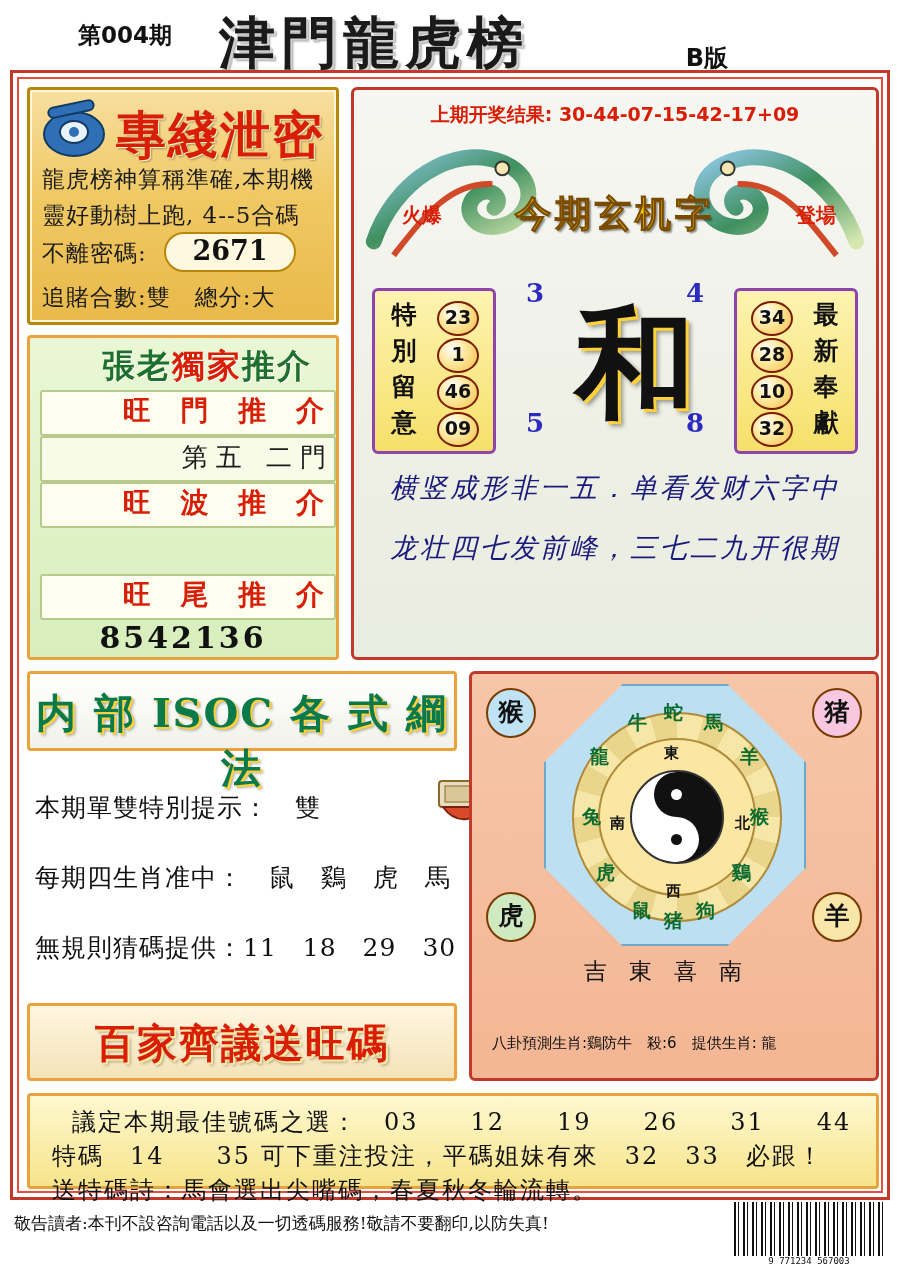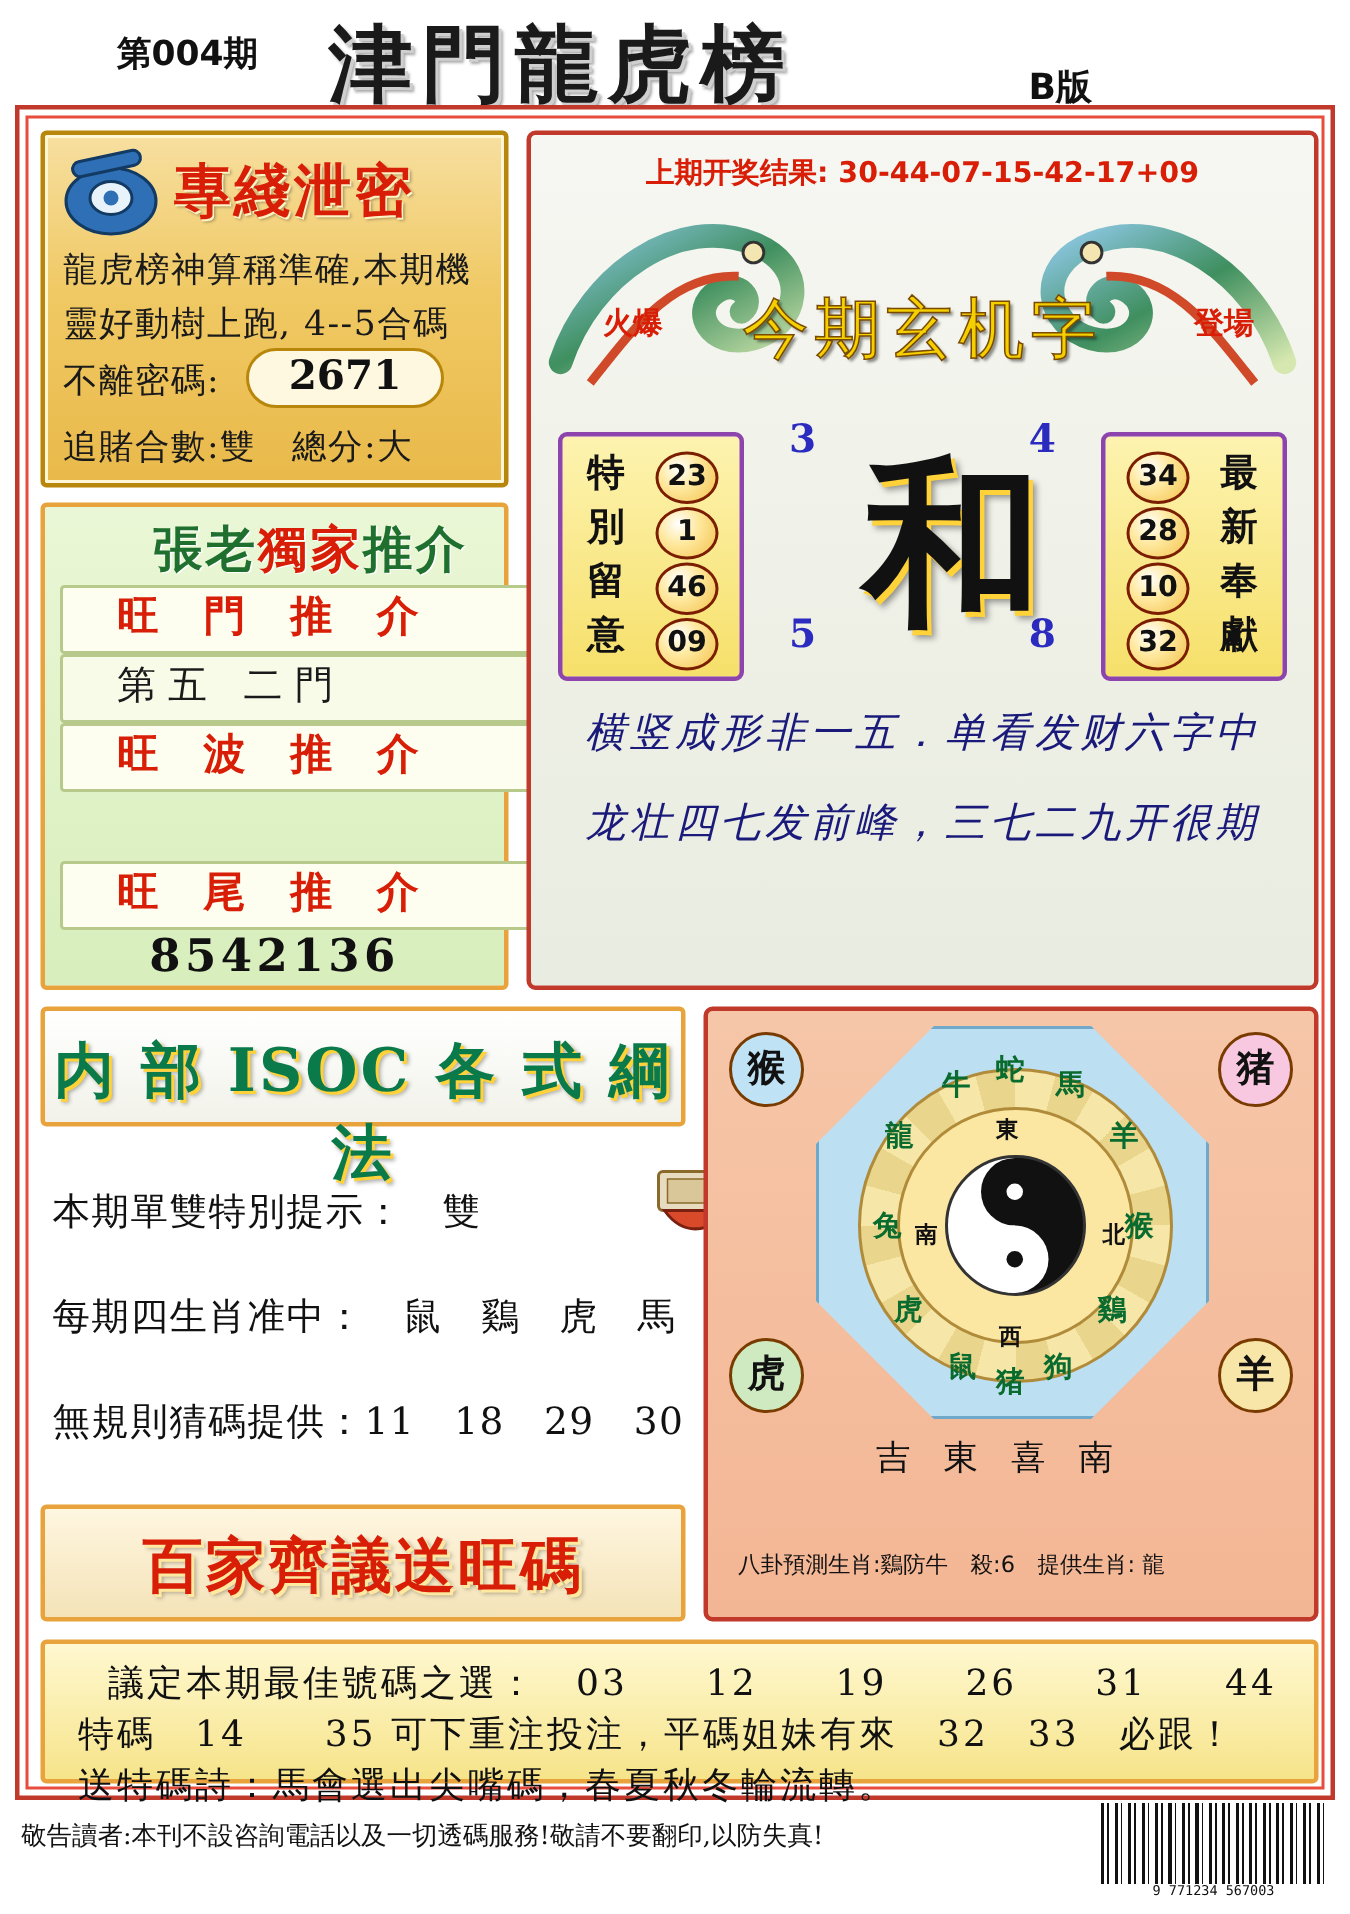--- a/index.html
+++ b/index.html
@@ -55,21 +55,21 @@
     left:14px;top:14px;width:312px;height:238px;
     background:linear-gradient(180deg,#f7dfa0 0%,#f0c964 45%,#e9b94a 100%);
     border:3px solid #b8860b;border-radius:4px;
     box-shadow:inset 0 0 0 2px #fff6d8;
   }
   .phone-icon{
     position:absolute;left:10px;top:8px;width:68px;height:62px;
   }
   .zhuanxian{
     position:absolute;left:86px;top:12px;
-    font-size:38px;font-weight:bold;letter-spacing:2px;
+    font-size:50px;font-weight:bold;letter-spacing:2px;
     color:#d81e06;
     font-family:Liberation Serif, serif;
     text-shadow:1px 1px 0 #fff3c4, 2px 2px 2px rgba(0,0,0,.3);
   }
   .gold-line{
     position:absolute;left:12px;font-size:23px;color:#1a1a1a;
     font-family:"DejaVu Serif","Liberation Serif",serif;
     letter-spacing:1px;white-space:nowrap;
   }
   .gl1{top:74px;}
@@ -95,23 +95,22 @@
     font-size:33px;font-weight:bold;letter-spacing:2px;
     font-family:"DejaVu Serif","Liberation Serif",serif;
     margin-left:48px;
   }
   .gb-title .a{color:#1f6f2f;text-shadow:1px 1px 0 #fff;}
   .gb-title .b{color:#d81e06;text-shadow:1px 1px 0 #fff;}
   .gb-title .c{color:#1f6f2f;text-shadow:1px 1px 0 #fff;}
   .gb-row{
     position:absolute;left:10px;width:292px;height:42px;
     background:#fdfdf0;border:2px solid #b8c98c;border-radius:3px;
-    text-align:left;
-    font-family:"DejaVu Serif","Liberation Serif",serif;
-    padding-left:36px;
+    text-align:right;
+    font-family:"DejaVu Serif","Liberation Serif",serif;
   }
   .gb-row.head{background:#f7fbe8;}
   .gb-row span{display:block;line-height:38px;}
   .gb-row .red{color:#d81e06;font-size:28px;font-weight:bold;letter-spacing:10px;}
   .gb-row .dark{color:#1a1a1a;font-size:26px;letter-spacing:8px;}
   .gb-row .green{color:#1f6f2f;font-size:26px;letter-spacing:8px;}
   .gb-r1{top:52px;}
   .gb-r2{top:98px;}
   .gb-r3{top:144px;}
   .gb-r4{top:190px;}
@@ -131,21 +130,21 @@
   .prev-result{
     position:absolute;left:0;right:0;top:12px;text-align:center;
     font-size:19px;font-weight:bold;color:#d81e06;
     font-family:"DejaVu Sans","Liberation Sans",sans-serif;
   }
   .dragon-band{
     position:absolute;left:0;top:32px;width:100%;height:150px;
   }
   .xuanji{
     position:absolute;left:0;right:0;top:100px;text-align:center;
-    font-size:44px;font-weight:normal;letter-spacing:4px;
+    font-size:36px;font-weight:bold;letter-spacing:4px;
     color:#f5d000;
     -webkit-text-stroke:1px #7a4a00;
     font-family:"DejaVu Serif","Liberation Serif",serif;
     text-shadow:2px 2px 2px rgba(0,0,0,.45);
   }
   .huobao,.dengchang{
     position:absolute;top:112px;font-size:20px;font-weight:bold;
     color:#d81e06;font-family:"DejaVu Serif","Liberation Serif",serif;
   }
   .huobao{left:48px;}

